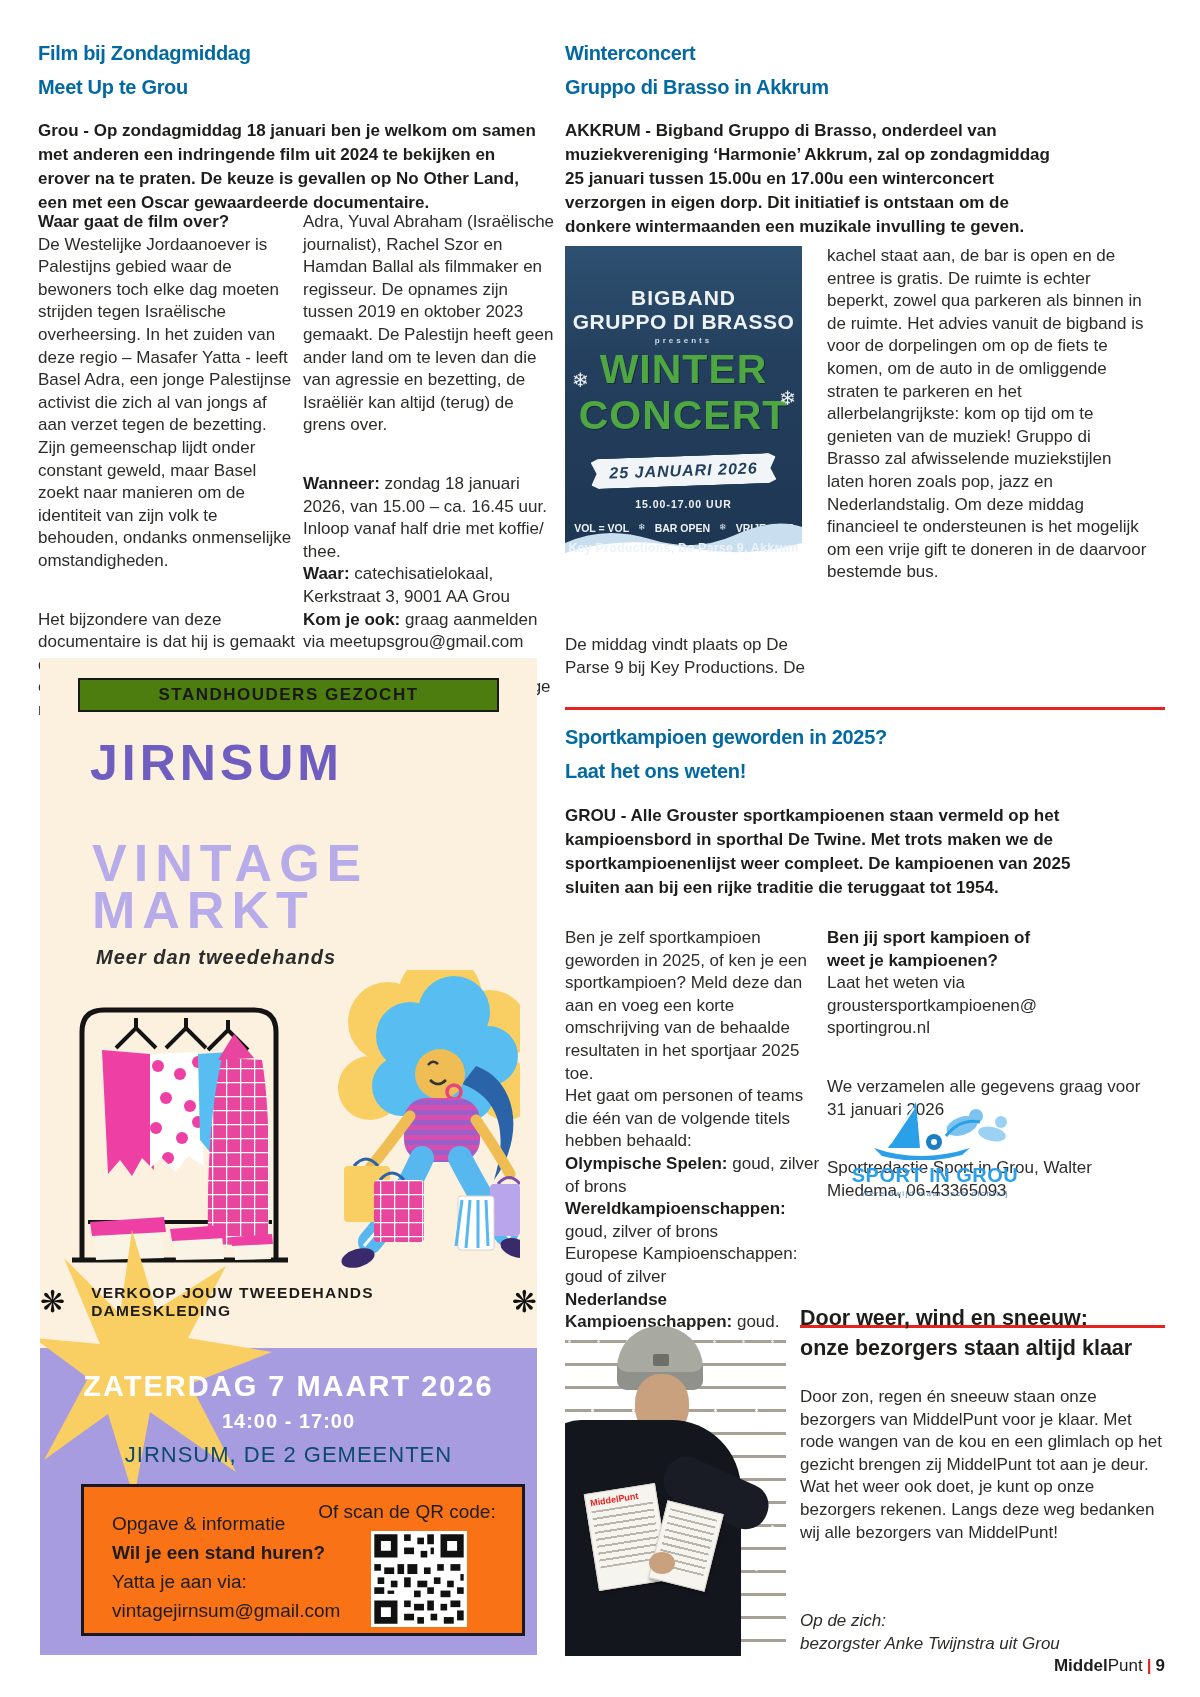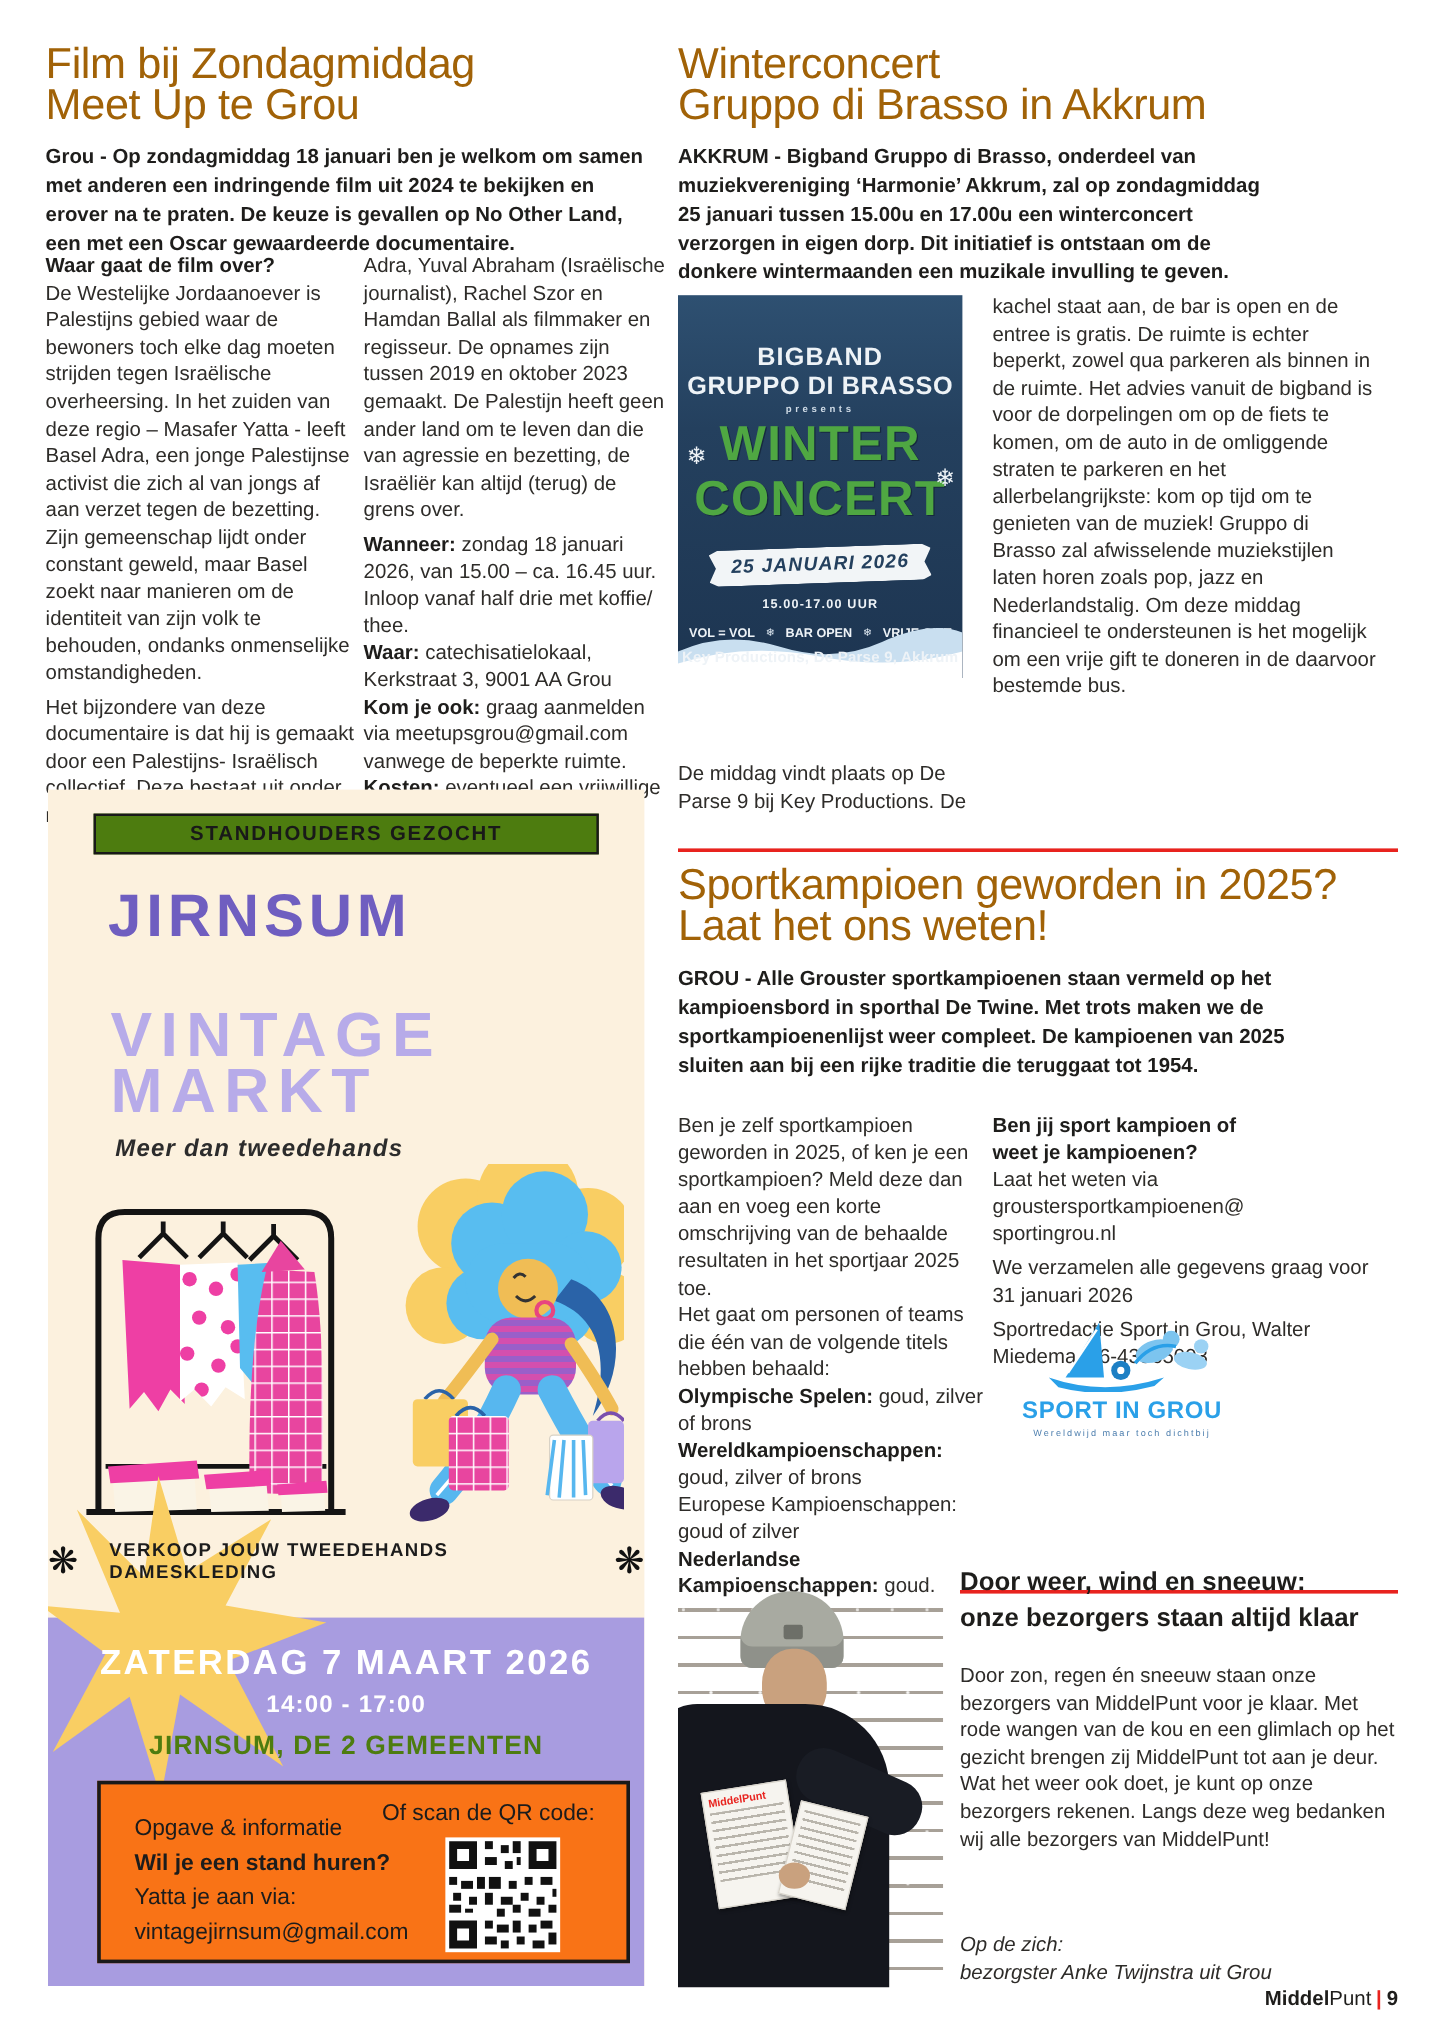--- a/index.html
+++ b/index.html
@@ -1,24 +1,24 @@
 <!DOCTYPE html>
 <html><head>
 <meta charset="utf-8">
 <style>
   *{margin:0;padding:0;box-sizing:border-box}
   html,body{background:#ffffff}
   #page{position:relative;width:1200px;height:1697px;background:#fff;overflow:hidden;
         font-family:"Liberation Sans","DejaVu Sans",sans-serif;color:#2e2c29}
   .abs{position:absolute}
   .blk{display:block}
-  .headline{font-weight:400;font-size:36px;line-height:34px;letter-spacing:-0.3px;color:#a16207}
+  .headline{font-weight:700;font-size:20px;line-height:34px;letter-spacing:-0.3px;color:#0369a1}
   .intro{font-weight:bold;font-size:17px;line-height:24px;color:#1e1d1b}
   .body{font-size:17px;line-height:22.6px;color:#2e2c29}
-  .mt{margin-top:6px}
+  .mt{margin-top:36px}
   strong{font-weight:bold;color:#1e1d1b}
   .rule{background:#e8231e;height:3px}
   .detail{display:block}
   .italic{font-style:italic}
 
   
   .wposter{left:565px;top:246px;width:237px;height:319px;
            background:linear-gradient(180deg,#2e5071 0%,#24405e 35%,#1d3551 100%);overflow:hidden}
   .wp-t{position:absolute;width:100%;text-align:center;color:#eef3f7;font-weight:900}
   .wp-line1{top:40px;font-size:21px;letter-spacing:1px}
@@ -49,21 +49,21 @@
   .v-sub2{top:222px}
   .v-tag{position:absolute;left:56px;top:288px;font-size:20px;font-style:italic;font-weight:600;color:#2c2c2c;letter-spacing:1px}
   .v-illu{position:absolute;left:18px;top:312px;width:462px;height:312px}
   .v-slogan{position:absolute;left:0;top:626px;width:100%;display:flex;align-items:center;justify-content:center;gap:26px;z-index:2}
   .v-slogan .txt{font-size:15.5px;letter-spacing:1.2px;color:#1c1c1c;font-weight:600}
   .v-flower{font-size:30px;color:#111;line-height:1}
   .v-band{position:absolute;left:0;top:690px;width:100%;height:307px;background:#a89ce0}
   .v-star{position:absolute;left:-6px;top:572px;width:238px;height:268px;z-index:1}
   .v-date{position:absolute;left:0;top:712px;width:100%;text-align:center;color:#fff;font-weight:900;font-size:29px;letter-spacing:2px;z-index:2}
   .v-time{position:absolute;left:0;top:752px;width:100%;text-align:center;color:#fff;font-weight:800;font-size:20px;letter-spacing:1px;z-index:2}
-  .v-loc{position:absolute;left:0;top:784px;width:100%;text-align:center;color:#4d7c0f;font-weight:700;font-size:22px;letter-spacing:1px;z-index:2}
+  .v-loc{position:absolute;left:0;top:784px;width:100%;text-align:center;color:#0c4a6e;font-weight:400;font-size:22px;letter-spacing:1px;z-index:2}
   .v-info{position:absolute;left:41px;top:826px;width:444px;height:152px;background:#f97316;border:3px solid #191919;z-index:3}
   .v-info-left{position:absolute;left:28px;top:22px;font-size:19px;line-height:29px;color:#1c1c1c}
   .v-info-q{font-weight:800}
   .v-qr-label{position:absolute;right:20px;top:14px;width:190px;text-align:center;font-size:19px;color:#1c1c1c}
   .v-qr{position:absolute;right:55px;top:44px;width:96px;height:96px}
 
   
   .slogo{left:850px;top:1096px;width:170px;height:120px;text-align:center}
   .slogo-text{font-size:20px;font-weight:900;letter-spacing:0.5px;color:#2aa0e8;line-height:22px}
   .slogo-tag{font-size:7.6px;letter-spacing:1.7px;color:#4e7fae;margin-top:3px}

